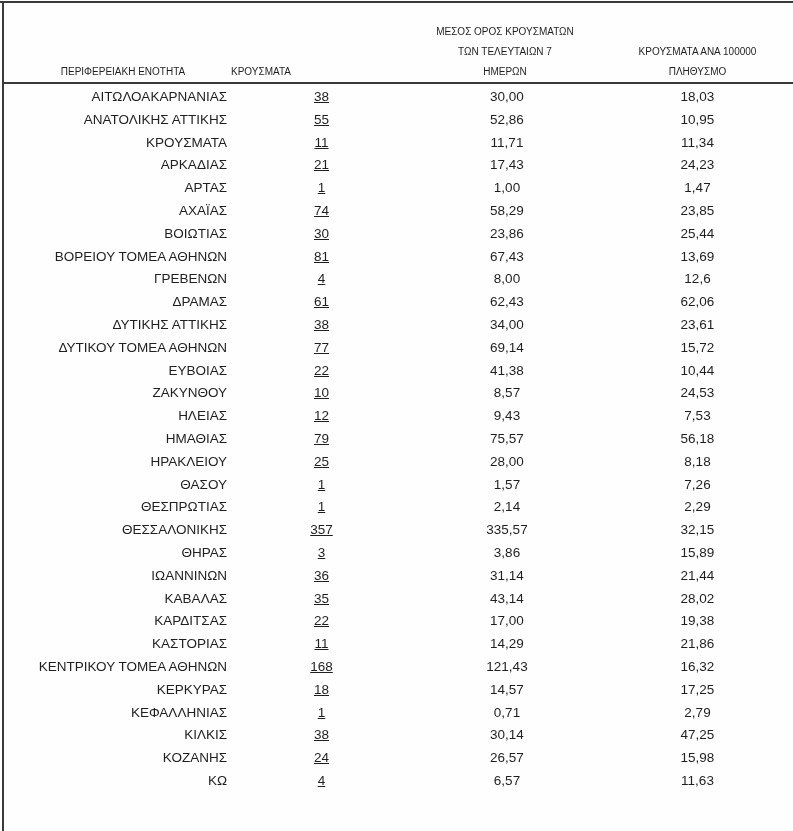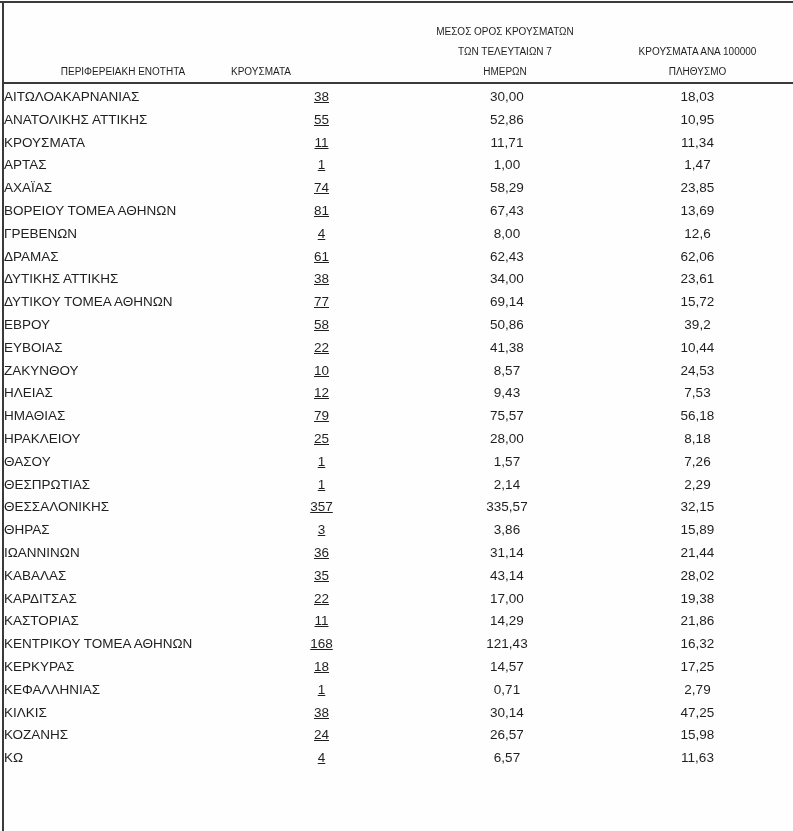--- a/index.html
+++ b/index.html
@@ -76,21 +76,21 @@
 
     tbody td {
       height: 22.8px;
       padding: 0;
       font-size: 13.5px;
       line-height: 22.8px;
       text-align: center;
       white-space: nowrap;
     }
     tbody tr:first-child td { padding-top: 3px; }
-    tbody td.c-region { text-align: left; }
+    tbody td.c-region { text-align: right; }
     tbody td.c-cases { padding-left: 4px; text-decoration: underline; }
   </style>
 </head>
 <body>
 
 <div class="sheet">
   <div class="top-border"></div>
   <div class="left-border"></div>
 
   <table class="data-table">
@@ -132,32 +132,44 @@
           <td class="c-avg">52,86</td>
           <td class="c-rate">10,95</td>
         </tr>
         <tr>
           <td class="c-region">ΚΡΟΥΣΜΑΤΑ</td>
           <td class="c-cases">11</td>
           <td class="c-avg">11,71</td>
           <td class="c-rate">11,34</td>
         </tr>
         <tr>
+          <td class="c-region">ΑΡΚΑΔΙΑΣ</td>
+          <td class="c-cases">21</td>
+          <td class="c-avg">17,43</td>
+          <td class="c-rate">24,23</td>
+        </tr>
+        <tr>
           <td class="c-region">ΑΡΤΑΣ</td>
           <td class="c-cases">1</td>
           <td class="c-avg">1,00</td>
           <td class="c-rate">1,47</td>
         </tr>
         <tr>
           <td class="c-region">ΑΧΑΪΑΣ</td>
           <td class="c-cases">74</td>
           <td class="c-avg">58,29</td>
           <td class="c-rate">23,85</td>
         </tr>
         <tr>
+          <td class="c-region">ΒΟΙΩΤΙΑΣ</td>
+          <td class="c-cases">30</td>
+          <td class="c-avg">23,86</td>
+          <td class="c-rate">25,44</td>
+        </tr>
+        <tr>
           <td class="c-region">ΒΟΡΕΙΟΥ ΤΟΜΕΑ ΑΘΗΝΩΝ</td>
           <td class="c-cases">81</td>
           <td class="c-avg">67,43</td>
           <td class="c-rate">13,69</td>
         </tr>
         <tr>
           <td class="c-region">ΓΡΕΒΕΝΩΝ</td>
           <td class="c-cases">4</td>
           <td class="c-avg">8,00</td>
           <td class="c-rate">12,6</td>
@@ -174,26 +186,20 @@
           <td class="c-avg">34,00</td>
           <td class="c-rate">23,61</td>
         </tr>
         <tr>
           <td class="c-region">ΔΥΤΙΚΟΥ ΤΟΜΕΑ ΑΘΗΝΩΝ</td>
           <td class="c-cases">77</td>
           <td class="c-avg">69,14</td>
           <td class="c-rate">15,72</td>
         </tr>
         <tr>
-          <td class="c-region">ΕΒΡΟΥ</td>
-          <td class="c-cases">58</td>
-          <td class="c-avg">50,86</td>
-          <td class="c-rate">39,2</td>
-        </tr>
-        <tr>
           <td class="c-region">ΕΥΒΟΙΑΣ</td>
           <td class="c-cases">22</td>
           <td class="c-avg">41,38</td>
           <td class="c-rate">10,44</td>
         </tr>
         <tr>
           <td class="c-region">ΖΑΚΥΝΘΟΥ</td>
           <td class="c-cases">10</td>
           <td class="c-avg">8,57</td>
           <td class="c-rate">24,53</td>

